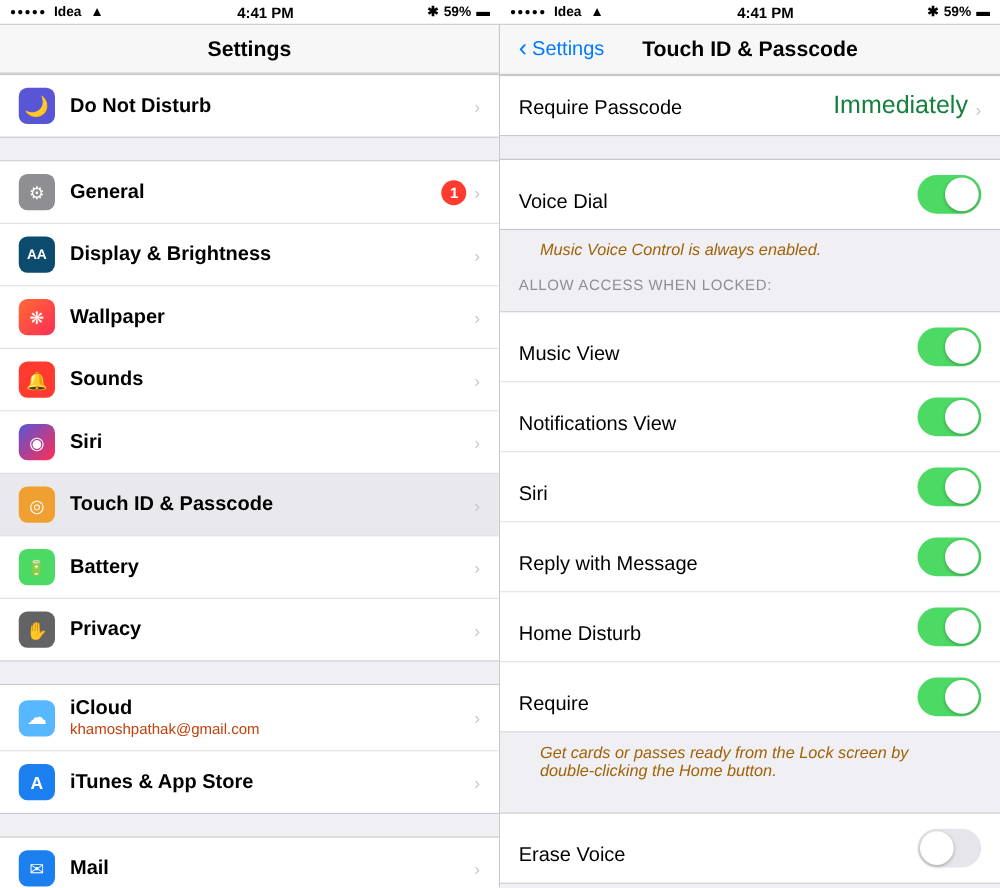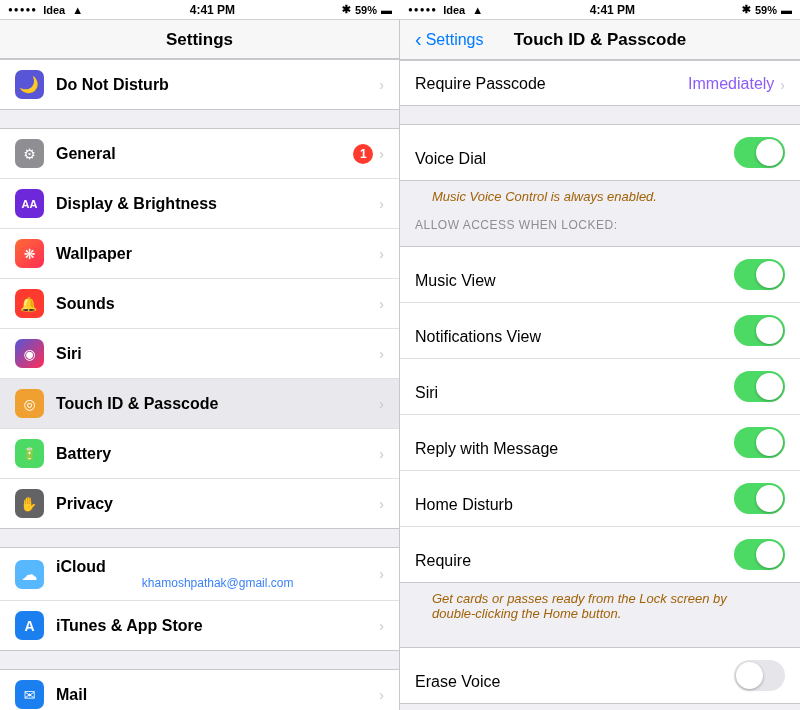--- a/index.html
+++ b/index.html
@@ -105,22 +105,21 @@
       display: flex;
       flex-direction: column;
     }
     .row-label {
       font-size: 16px;
       color: #000;
       font-weight: bold;
     }
     .row-sublabel {
       font-size: 12px;
-      color: #3b82f6;
-      text-align: center;
+      color: #c2410c;
     }
 
     .row-right {
       display: flex;
       align-items: center;
       gap: 6px;
     }
 
     .badge {
       background: #ff3b30;
@@ -199,22 +198,22 @@
     }
     .detail-row:last-child { border-bottom: none; }
 
     .detail-label {
       flex: 1;
       font-size: 16px;
       color: #000;
     }
 
     .detail-value {
-      font-size: 16px;
-      color: #8b5cf6;
+      font-size: 20px;
+      color: #15803d;
       margin-right: 6px;
     }
 
     
     .toggle {
       width: 51px;
       height: 31px;
       border-radius: 16px;
       position: relative;
       flex-shrink: 0;
@@ -324,21 +323,21 @@
           <div class="row-content">
             <span class="row-label">General</span>
           </div>
           <div class="row-right">
             <span class="badge">1</span>
             <span class="chevron">›</span>
           </div>
         </div>
 
         <div class="settings-row">
-          <div class="row-icon icon-aa" style="background:#6d28d9;font-size:11px;font-weight:700;">AA</div>
+          <div class="row-icon icon-aa" style="background:#0c4a6e;font-size:11px;font-weight:700;">AA</div>
           <div class="row-content">
             <span class="row-label">Display &amp; Brightness</span>
           </div>
           <div class="row-right">
             <span class="chevron">›</span>
           </div>
         </div>
 
         <div class="settings-row">
           <div class="row-icon" style="background:linear-gradient(135deg,#ff6b35,#ff2d55);font-size:14px;">❋</div>

